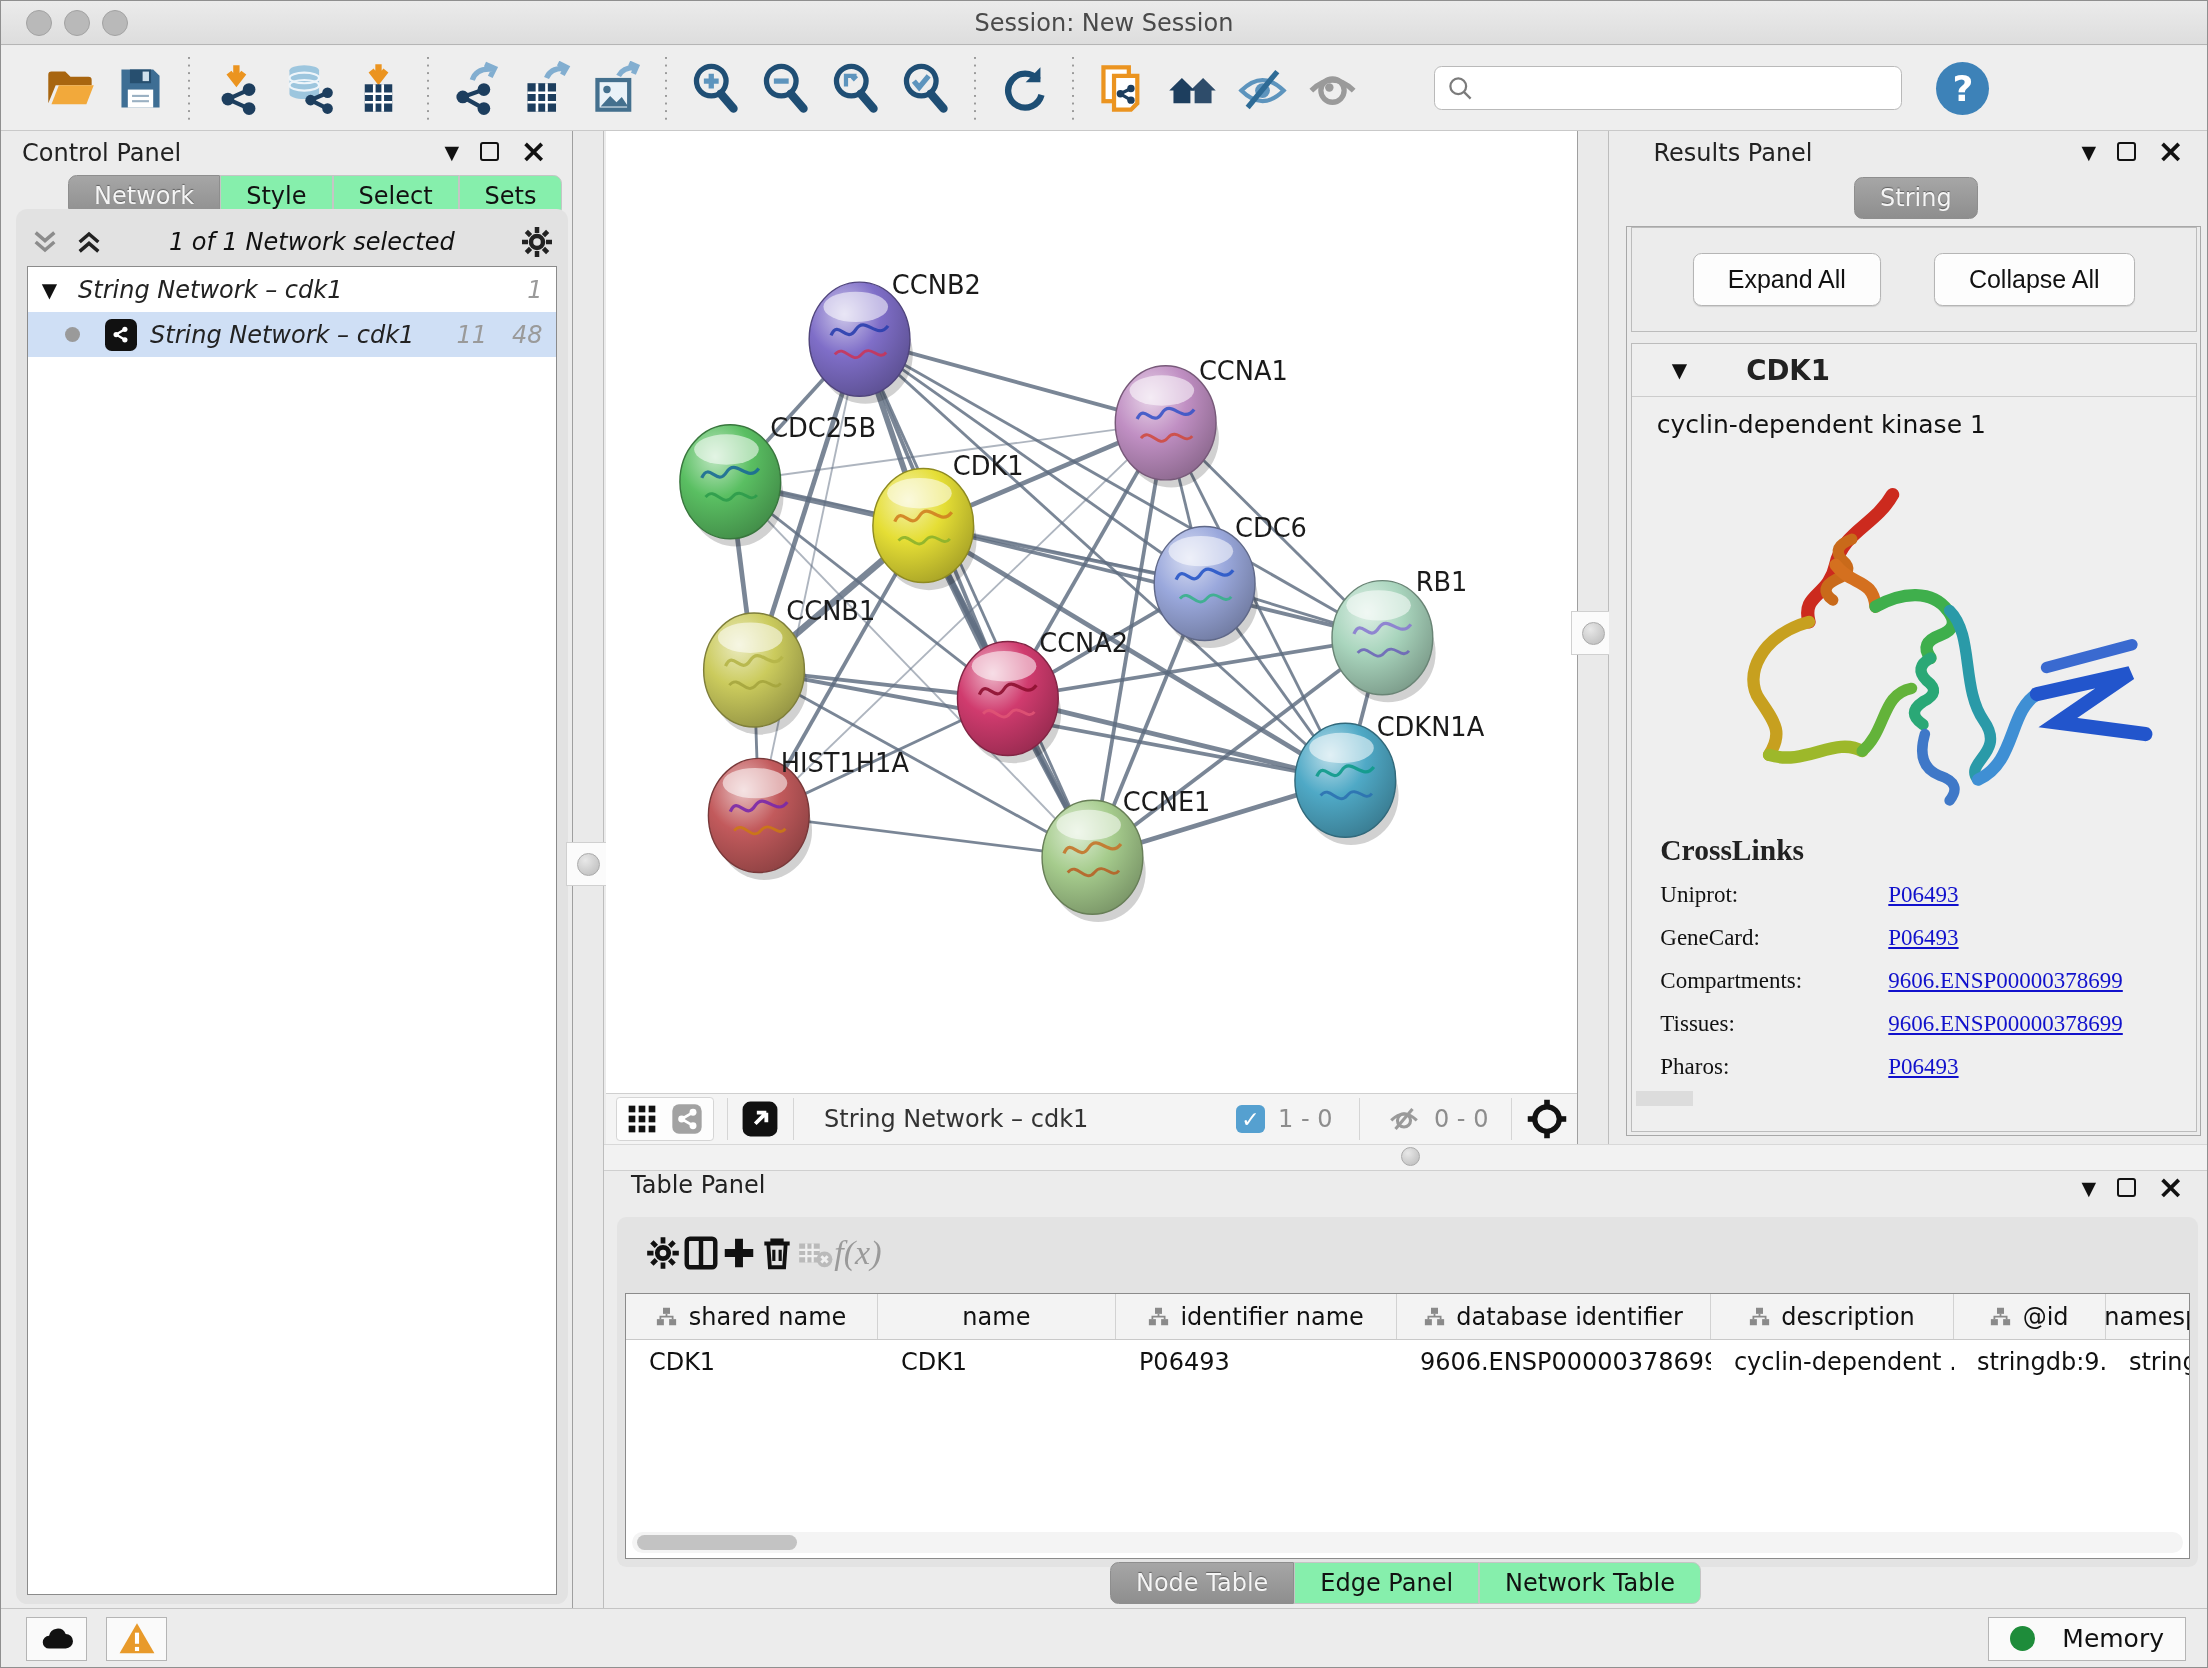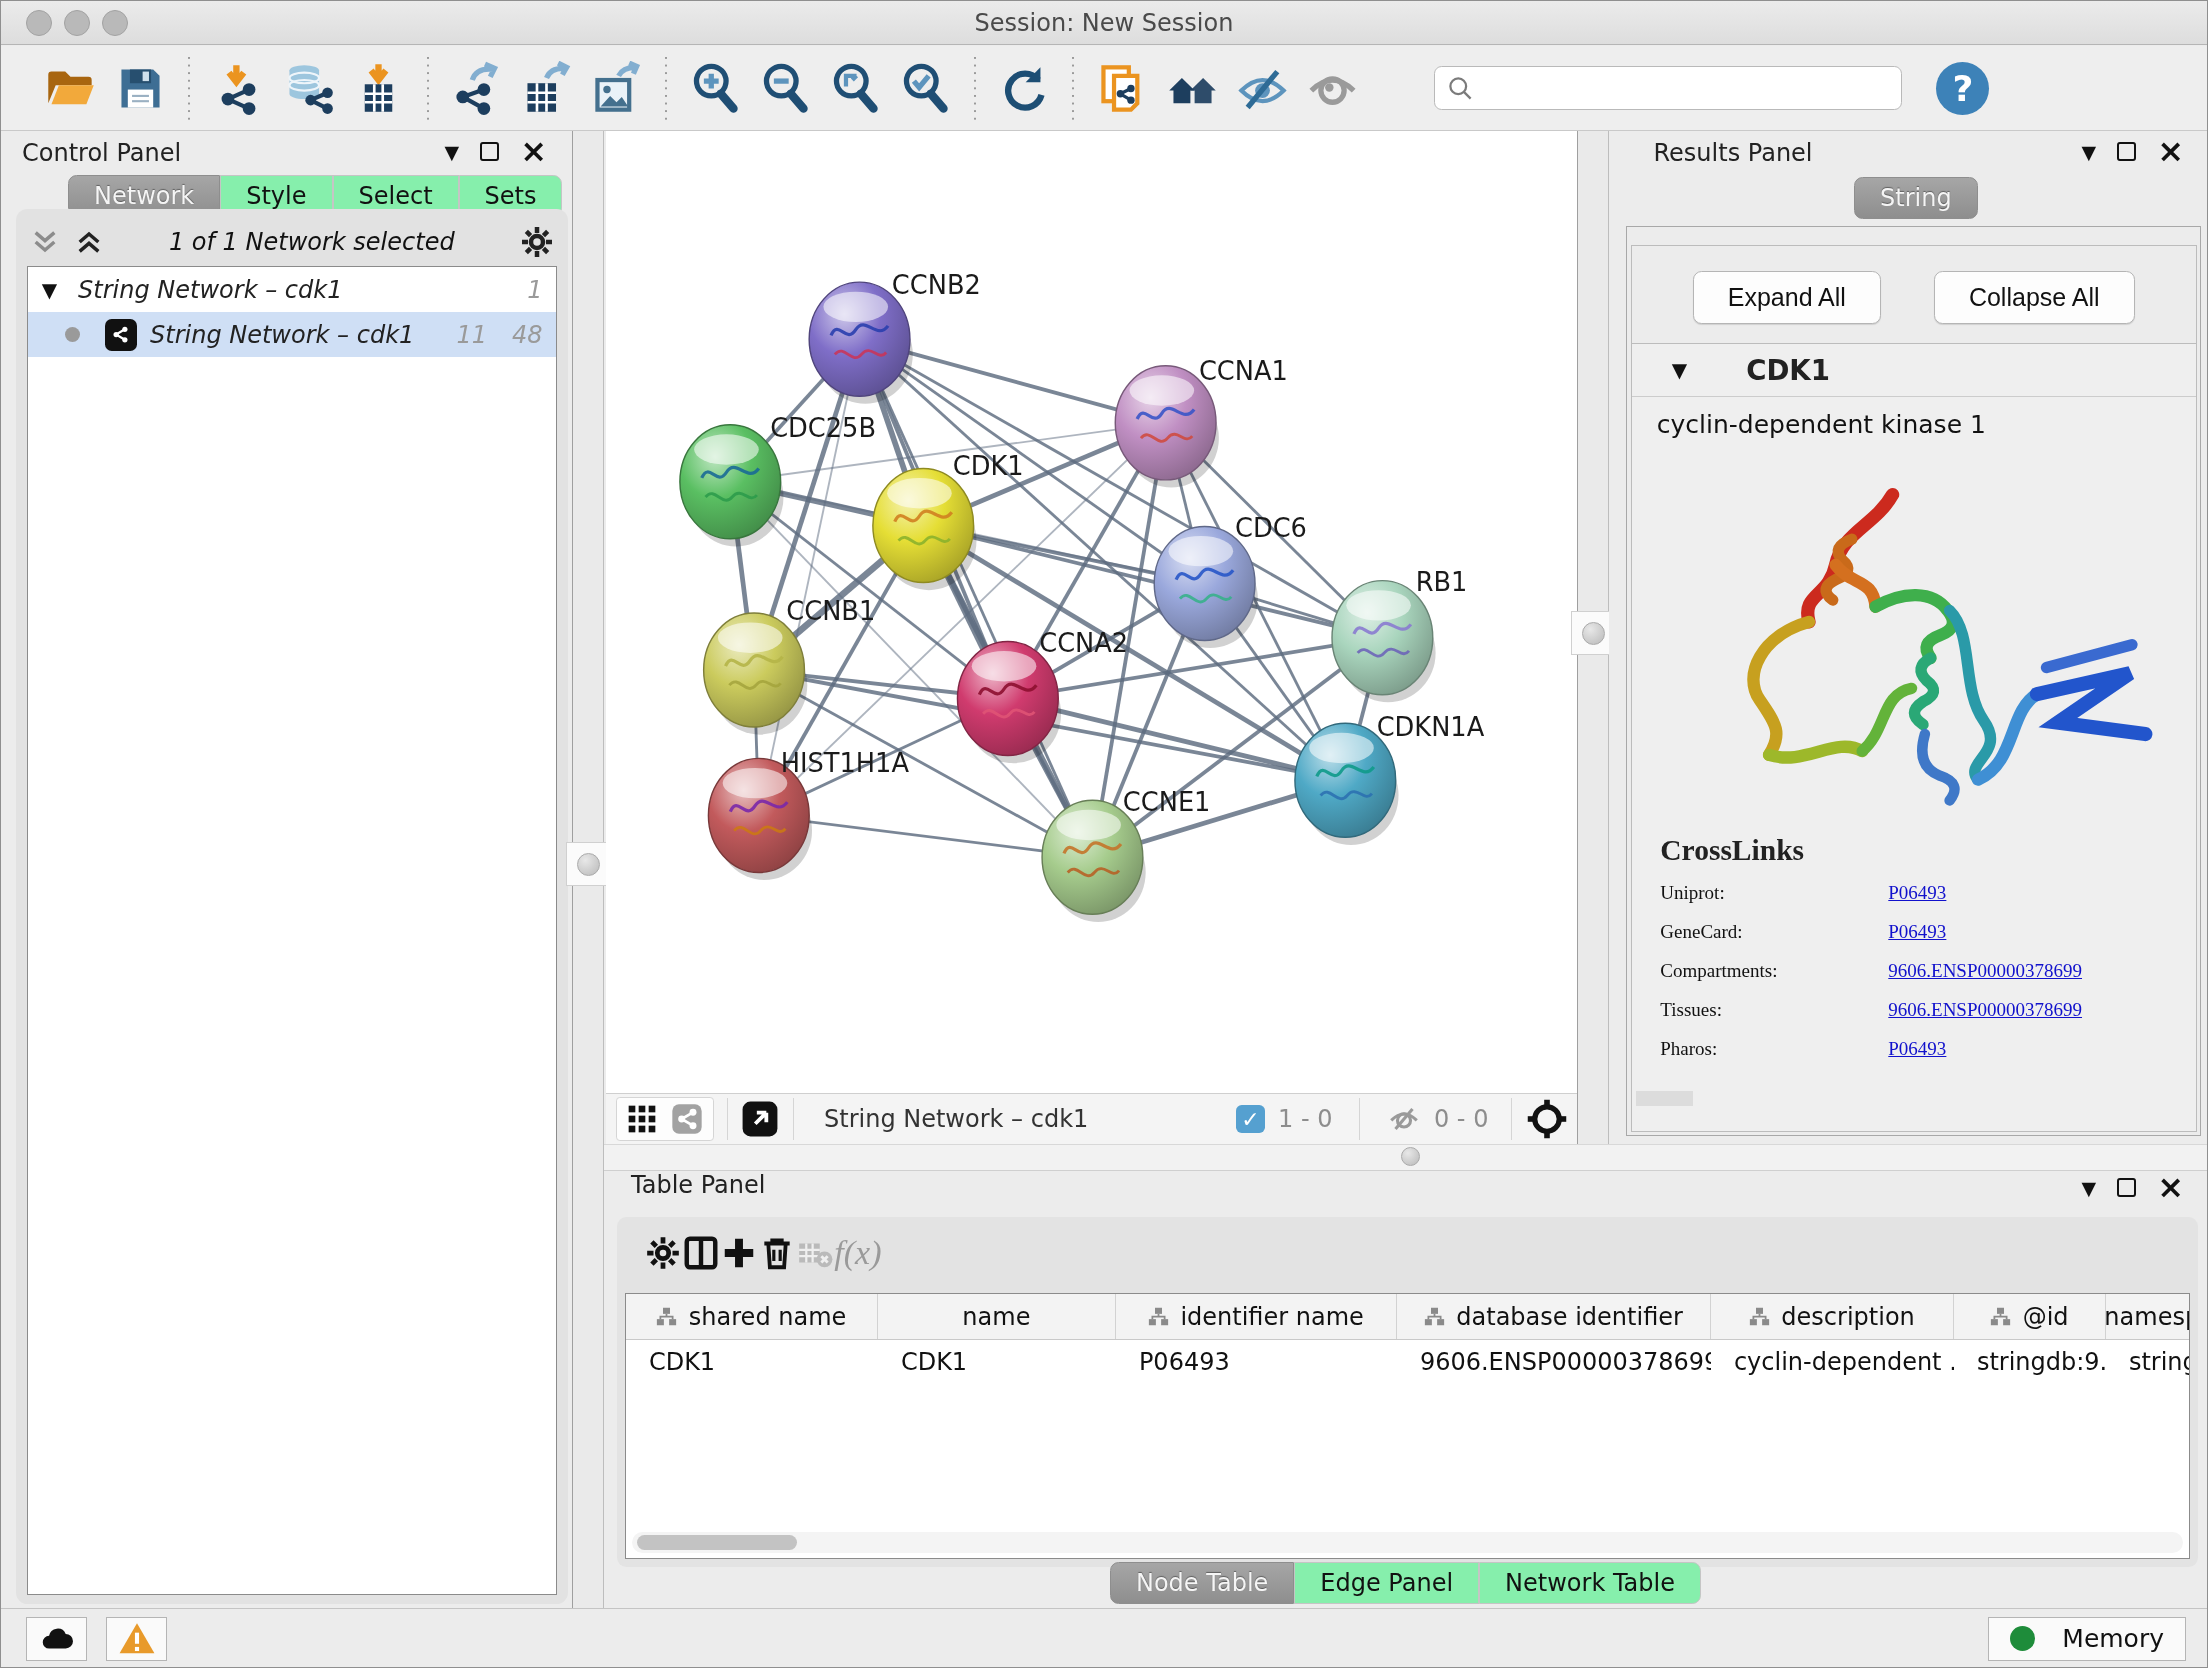--- a/index.html
+++ b/index.html
@@ -78,32 +78,32 @@
     display:flex; align-items:center; padding:0 9.5px; gap:13.3px; }
   .ntb-sep { width:1px; height:42px; background:#d5d5d5; margin:0 13.3px; }
   .net-name { font-size:24px; color:#333; margin:0 17px; flex:1; }
   .cnt-txt { font-size:24px; color:#8d8d8d; }
   .checkbox-blue { width:28.5px; height:28.5px; background:#55a0d0; border-radius:5.7px; color:#fff;
     font-size:22px; font-weight:bold; display:flex; align-items:center; justify-content:center; }
   
   .results-panel { position:absolute; left:1608px; top:130px; right:0; height:1013px; background:#ececec; }
   .rp-outer { position:absolute; left:17px; right:5.7px; top:95px; bottom:7.6px;
     border:1.4px solid #a8a8a8; background:#ececec; }
-  .rp-buttons { position:absolute; left:3.8px; right:3.8px; top:18px; height:105px;
+  .rp-buttons { position:absolute; left:3.8px; right:3.8px; top:0; height:105px;
     border:1.4px solid #bcbcbc; display:flex; align-items:center; justify-content:center; gap:53px; }
   .btn { background:#fdfdfd; border:1px solid #b5b5b5; border-radius:8.6px; font-size:25px;
     color:#111; padding:11.4px 34px; box-shadow:0 1px 1px rgba(0,0,0,.12); }
   .rp-gene { position:absolute; left:3.8px; right:3.8px; top:116px; bottom:3.8px;
     border:1.4px solid #bcbcbc; background:#efefef; }
   .gene-head { height:53px; display:flex; align-items:center; border-bottom:1px solid #cccccc; }
   .gene-sym { font-size:27.6px; font-weight:bold; }
   .gene-desc { font-size:25px; padding:13.3px 25px 3.8px 25px; color:#111; }
   .crosslinks { font-family:"Liberation Serif", serif; padding:0 28.5px; }
   .cl-head { font-size:29.5px; font-weight:bold; margin-bottom:15px; }
-  .cl-row { display:flex; font-size:19px; margin-bottom:17px; }
+  .cl-row { display:flex; font-size:23px; margin-bottom:17px; }
   .cl-label { width:228px; color:#111; }
   .cl-link { color:#1111cc; text-decoration:underline; }
   .rp-scrollbit { position:absolute; left:3.8px; bottom:25px; height:15px; width:57px; background:#dcdcdc; }
   
   .table-panel { position:absolute; left:603px; top:1170px; right:0; height:439px; background:#ececec; }
   .tp-box { position:absolute; left:13.3px; right:9.5px; top:46px; height:350px;
     background:#e3e3e3; border-radius:9.5px; }
   .tp-toolbar { display:flex; align-items:flex-end; padding:17px 0 13.3px 27px; }
   .tp-table { position:absolute; left:7.6px; right:7.6px; top:76px; bottom:7.6px;
     background:#fff; border:1.4px solid #8b8b8b; overflow:hidden; }

